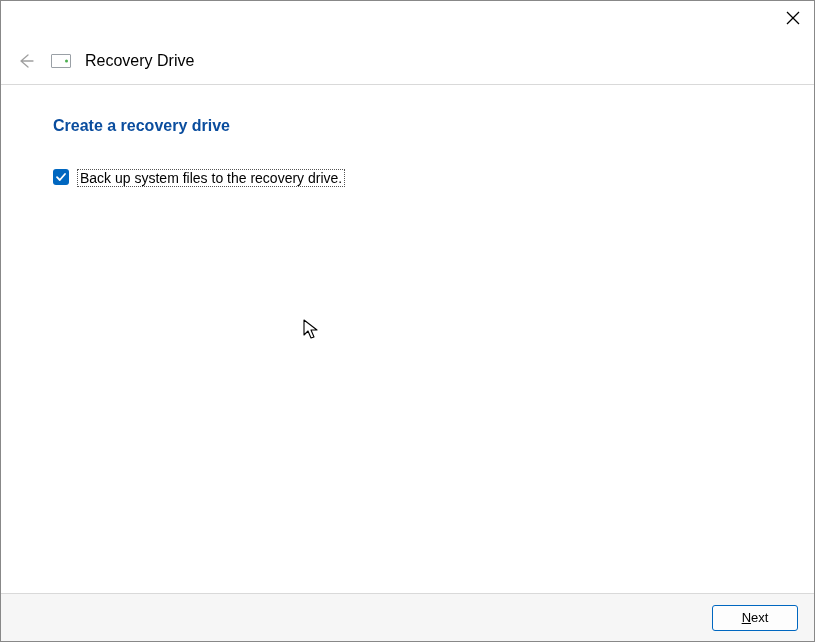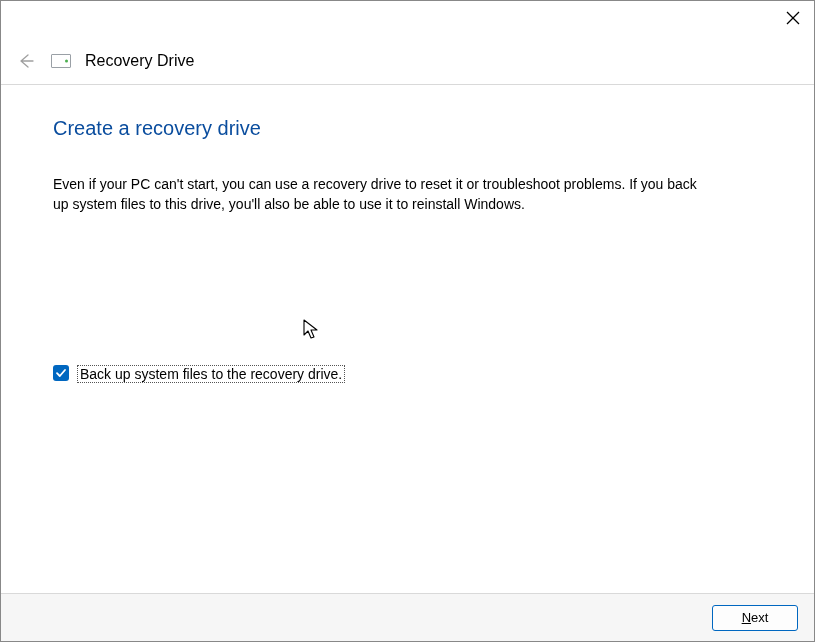--- a/index.html
+++ b/index.html
@@ -66,22 +66,22 @@
     }
     .header-title {
       font-size: 16px;
       color: #000;
     }
     .content {
       padding: 32px 52px 0 52px;
     }
     .page-heading {
       color: #0a4d9e;
-      font-size: 20px;
-      font-weight: 400;
+      font-size: 16px;
+      font-weight: 700;
       margin-bottom: 34px;
     }
     .description {
       font-size: 14px;
       line-height: 1.45;
       color: #000;
       max-width: 660px;
       margin-bottom: 150px;
     }
     .checkbox-row {
@@ -163,21 +163,20 @@
     <svg width="20" height="20" viewBox="0 0 20 20">
         <path d="M12 4 L5 10 L12 16 M5 10 H17" stroke="#a0a0a0" stroke-width="1.3" fill="none" stroke-linecap="round" stroke-linejoin="round"></path>
       </svg>
   </span>
   <span class="drive-icon"></span>
   <span class="header-title">Recovery Drive</span>
 </div>
 
 <div class="content">
   <h1 class="page-heading">Create a recovery drive</h1>
-  <p class="description">Even if your PC can't start, you can use a recovery drive to reset it or troubleshoot problems. If you back up system files to this drive, you'll also be able to use it to reinstall Windows.</p>
 
   <div class="checkbox-row">
     <span class="checkbox">
       <svg width="12" height="12" viewBox="0 0 12 12">
           <path d="M2 6.2 L4.8 9 L10 3" stroke="#fff" stroke-width="1.8" fill="none" stroke-linecap="round" stroke-linejoin="round"></path>
         </svg>
     </span>
     <span class="checkbox-label">Back up system files to the recovery drive.</span>
   </div>
 </div>

